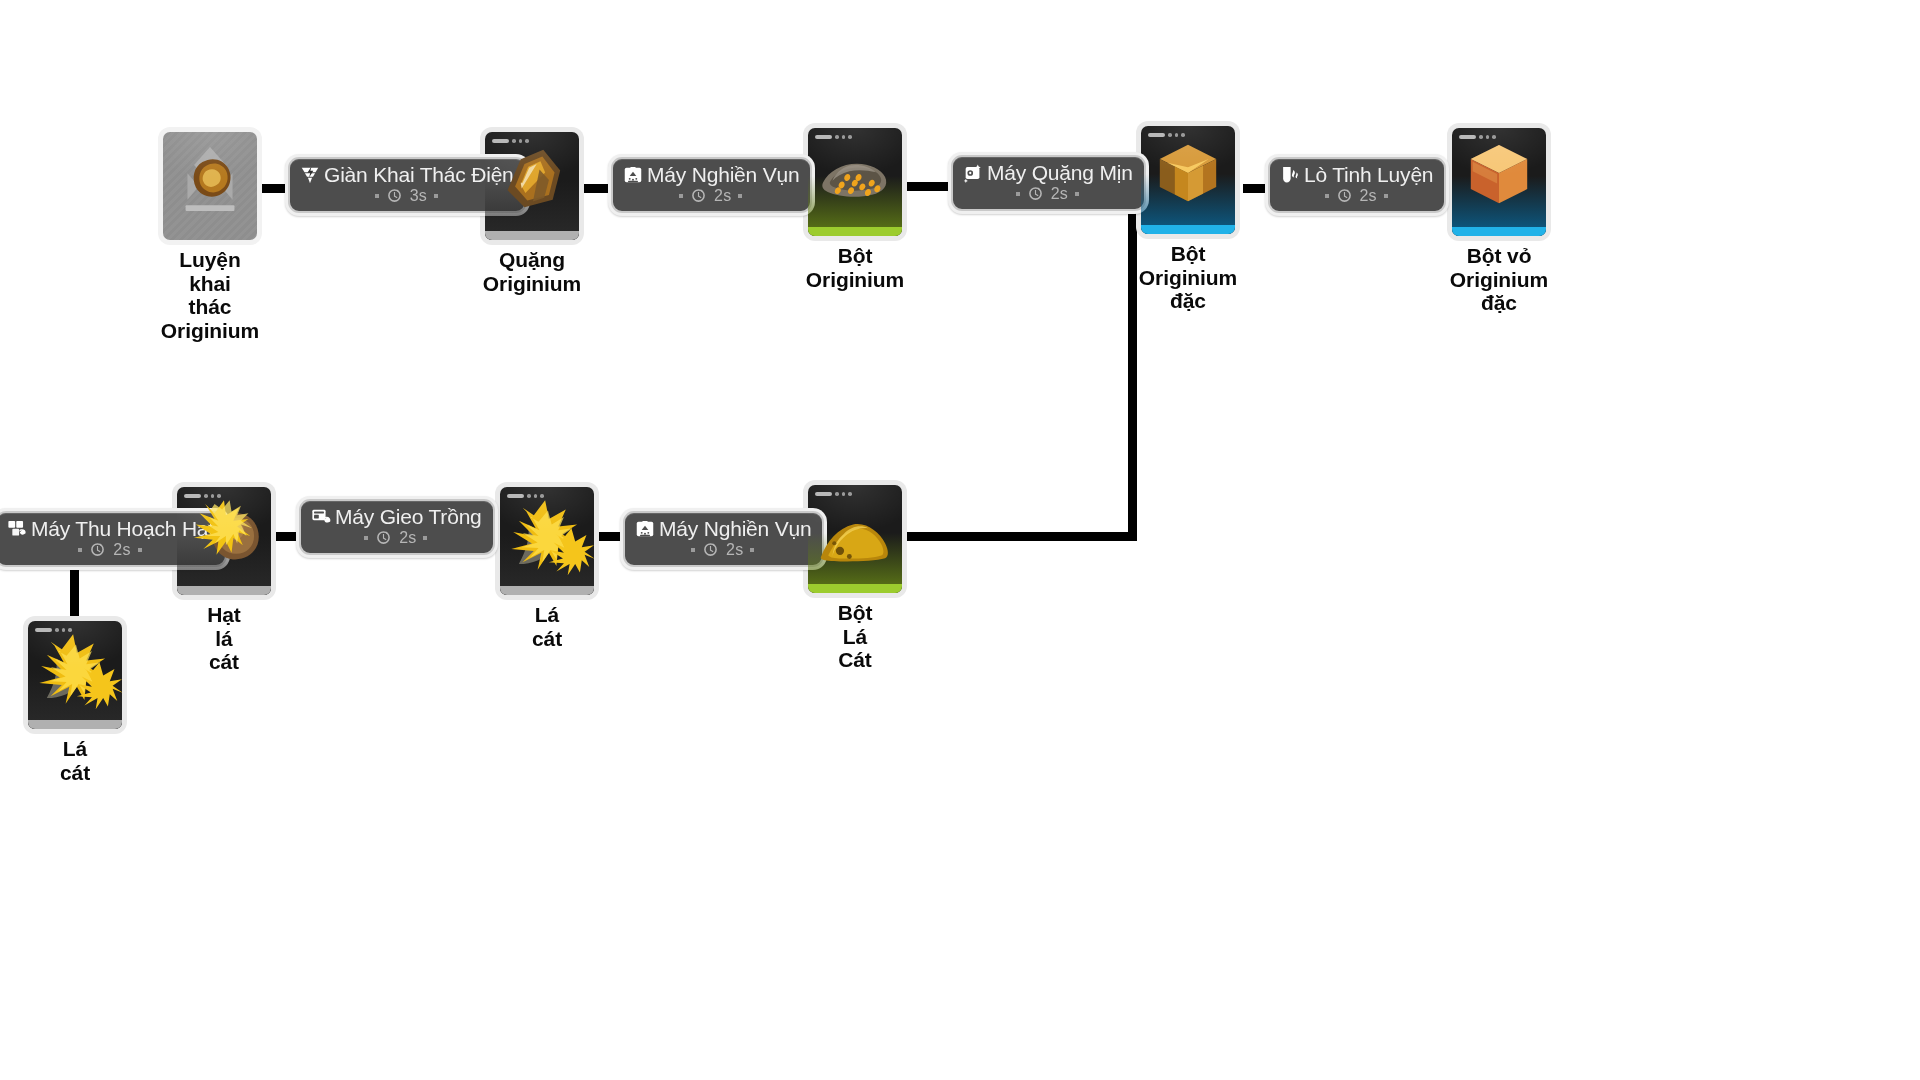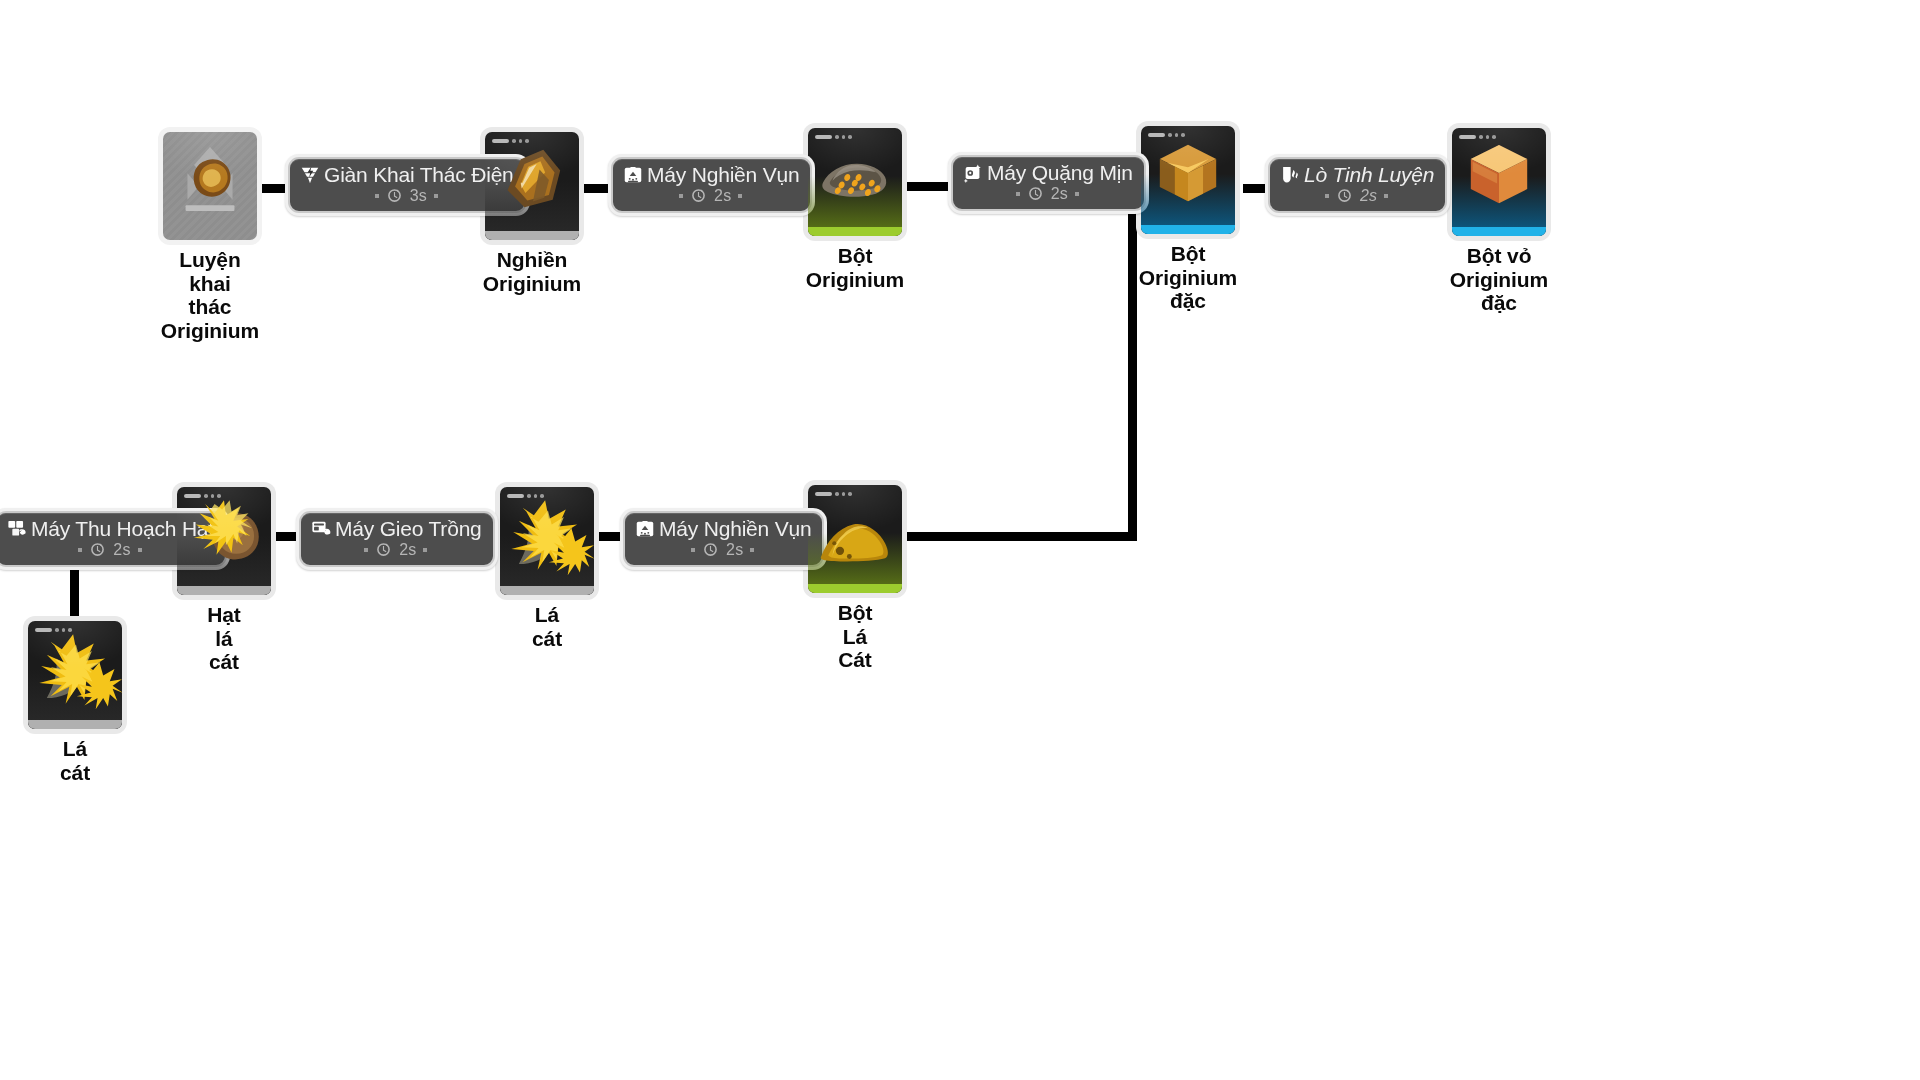--- a/index.html
+++ b/index.html
@@ -213,21 +213,21 @@
         </svg>
         <div class="hud">
           <span class="bar"></span>
           <span class="dot"></span>
           <span class="dot"></span>
           <span class="dot"></span>
         </div>
         <div class="strip" style="background: rgb(176, 176, 176);"></div>
         <div class="gloss"></div>
       </div>
-      <div class="item-label">Nghiền
+      <div class="item-label">Quặng
 Originium</div>
     </div>
     <div class="item" style="left: 808px; top: 128px;">
       <div class="item-card">
         <div class="tint" style="background: linear-gradient(rgba(0, 0, 0, 0) 0%, rgb(95, 122, 22) 100%);"></div>
         <svg viewBox="0 0 100 100" class="art" preserveAspectRatio="none">
           <path d="M16 58c6-12 20-20 36-20 14 0 26 6 30 14 4 9-2 16-14 19-16 4-36 2-47-3-5-2-7-6-5-10z" fill="#7d7465"></path>
           <path d="M24 56c6-9 18-14 30-14 11 0 20 4 23 10 3 6-2 11-11 13-13 3-29 2-38-2-4-2-6-4-4-7z" fill="#5c5446"></path>
           <path d="M44 40c10-2 22 1 28 7-8-2-19-3-28-1-8 2-14 6-18 10 3-7 9-13 18-16z" fill="#9a9184" opacity="0.8"></path>
           <path d="M34 58c2-2 5-1 5 2s-3 5-5 4-2-4 0-6z" fill="#f0a41d"></path>
@@ -447,21 +447,21 @@
           <svg viewBox="0 0 24 24" class="mi" style="width: 17px; height: 17px;">
             <path d="M12 3a9 9 0 1 0 0 18 9 9 0 0 0 0-18zm0 2.2a6.8 6.8 0 1 1 0 13.6 6.8 6.8 0 0 1 0-13.6z" fill="#b6b6b6"></path>
             <path d="M11.2 7.2h1.6v5.3l3.4 2-.8 1.4-4.2-2.5V7.2z" fill="#b6b6b6"></path>
             <path d="M15.6 3.4l2.6 2.2-1.2 1.4-2.6-2.2 1.2-1.4z" fill="#b6b6b6"></path>
           </svg>
           <span class="tlabel">2s</span>
           <span class="pip"></span>
         </div>
       </div>
     </div>
-    <div class="machine" style="left: 1265px; top: 154px; font-style: italic;">
+    <div class="machine" style="left: 1265px; top: 154px;">
       <div class="machine-inner">
         <div class="machine-top">
           <svg viewBox="0 0 24 24" class="mi">
             <path d="M4.5 3.2h8.2v12.4c0 2.6-1.9 4.6-4.2 4.6S4.5 18.2 4.5 15.6V3.2z" fill="#ffffff"></path>
             <path d="M15.6 6.6c1.9 1.3 2.3 3.3 1 5.1-.7 1-.8 2 .1 3.1-2.3-.6-3.2-2.3-2.3-4 .6-1.2.7-2.4 1.2-4.2z" fill="#ffffff"></path>
             <path d="M19.2 9.4c1.5 1.1 1.8 2.6.8 4-.6.8-.6 1.6.1 2.5-1.8-.5-2.5-1.8-1.8-3.1.5-.9.6-1.9.9-3.4z" fill="#ffffff"></path>
           </svg>
           <span class="machine-name">Lò Tinh Luyện</span>
         </div>
         <div class="machine-time">
@@ -492,21 +492,21 @@
           <svg viewBox="0 0 24 24" class="mi" style="width: 17px; height: 17px;">
             <path d="M12 3a9 9 0 1 0 0 18 9 9 0 0 0 0-18zm0 2.2a6.8 6.8 0 1 1 0 13.6 6.8 6.8 0 0 1 0-13.6z" fill="#b6b6b6"></path>
             <path d="M11.2 7.2h1.6v5.3l3.4 2-.8 1.4-4.2-2.5V7.2z" fill="#b6b6b6"></path>
             <path d="M15.6 3.4l2.6 2.2-1.2 1.4-2.6-2.2 1.2-1.4z" fill="#b6b6b6"></path>
           </svg>
           <span class="tlabel">2s</span>
           <span class="pip"></span>
         </div>
       </div>
     </div>
-    <div class="machine" style="left: 296px; top: 508px;">
+    <div class="machine" style="left: 296px; top: 496px;">
       <div class="machine-inner">
         <div class="machine-top">
           <svg viewBox="0 0 24 24" class="mi">
             <rect x="2.6" y="4.2" width="14.4" height="11.4" fill="#ffffff" rx="1.6"></rect>
             <rect x="4.4" y="6.1" width="10.8" height="2.1" fill="#4d4d4d" rx="0.5"></rect>
             <rect x="4.4" y="9.6" width="5.2" height="4" fill="#4d4d4d" rx="0.5"></rect>
             <path d="M16.9 11.9c3.6-.5 5.7 1.3 5.3 4.6-3.1 2.8-6.1 1.7-6.7-1.3l2.5-2.3-3.2 1.4c-.1-1 .6-2 2.1-2.4z" fill="#ffffff"></path>
           </svg>
           <span class="machine-name">Máy Gieo Trồng</span>
         </div>

